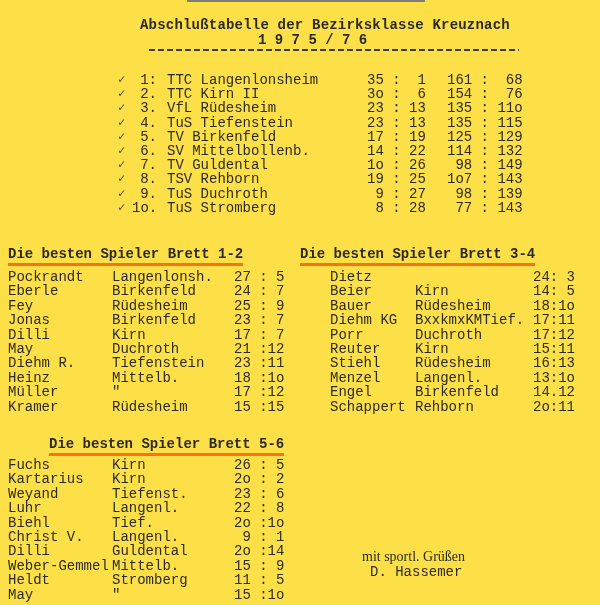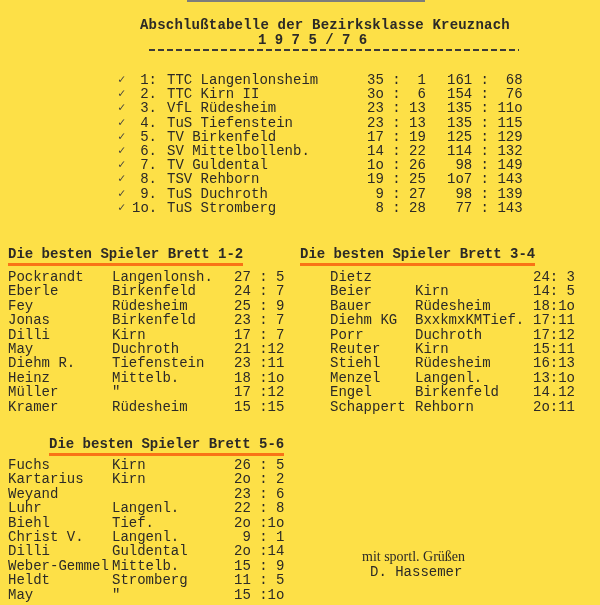--- a/index.html
+++ b/index.html
@@ -243,20 +243,21 @@
         <span class="pclub">Kirn</span>
         <span class="pscore">26 : 5</span>
       </div>
     <div class="prow">
         <span class="pname">Kartarius</span>
         <span class="pclub">Kirn</span>
         <span class="pscore">2o : 2</span>
       </div>
     <div class="prow">
         <span class="pname">Weyand</span>
+        <span class="pclub">Tiefenst.</span>
         <span class="pscore">23 : 6</span>
       </div>
     <div class="prow">
         <span class="pname">Luhr</span>
         <span class="pclub">Langenl.</span>
         <span class="pscore">22 : 8</span>
       </div>
     <div class="prow">
         <span class="pname">Biehl</span>
         <span class="pclub">Tief.</span>

